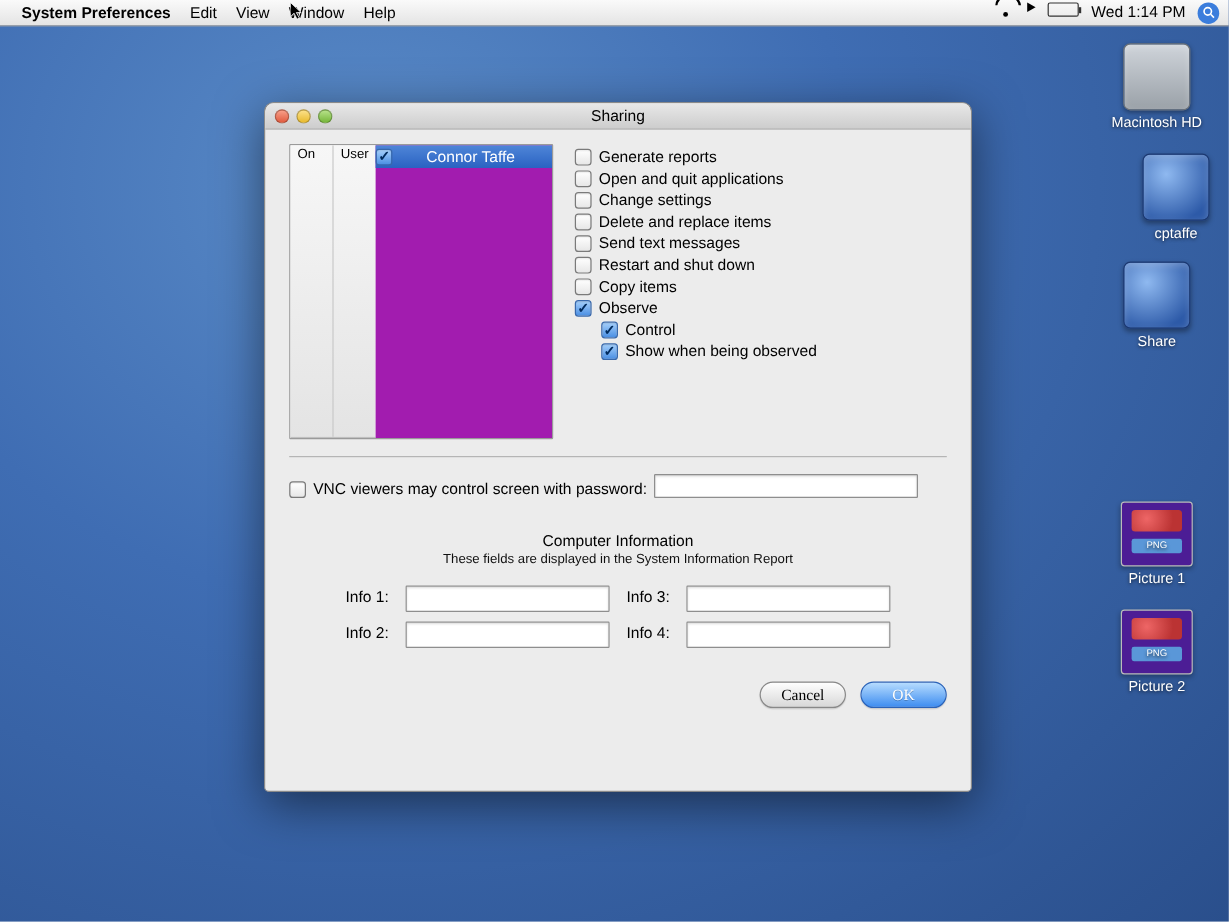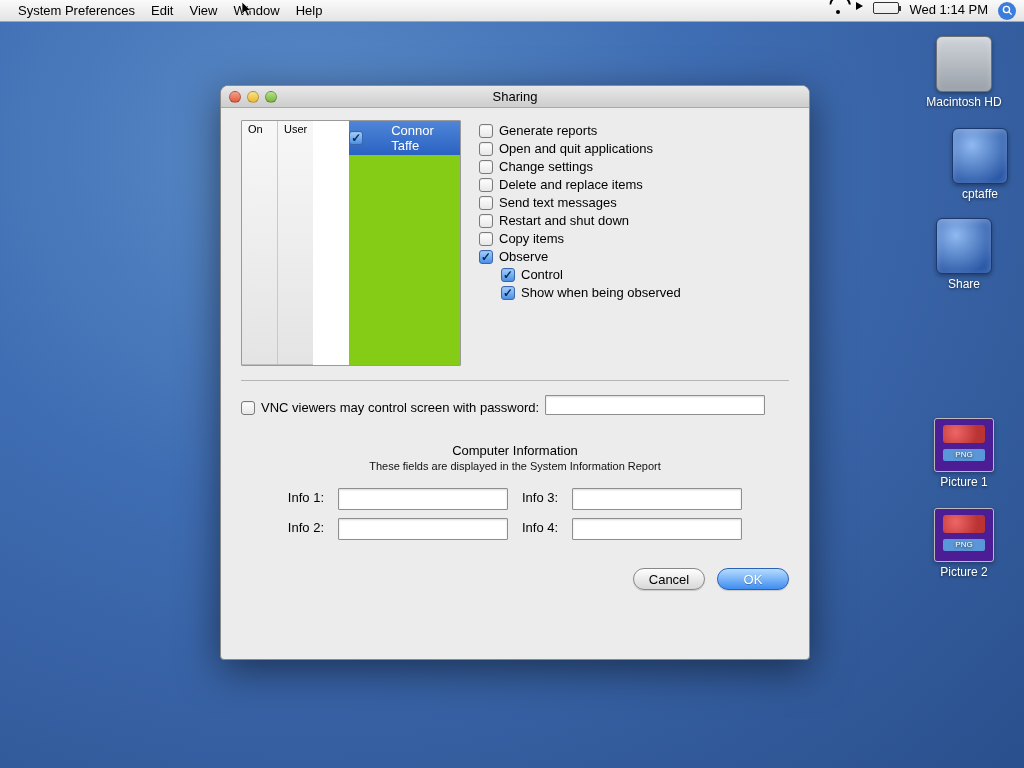--- a/index.html
+++ b/index.html
@@ -16,21 +16,21 @@
     .menubar {
       position: absolute; top: 0; left: 0; right: 0;
       height: 22px;
       background: linear-gradient(#fafafa, #e4e4e4);
       border-bottom: 1px solid #a5a5a5;
       display: flex; align-items: center;
       padding: 0 8px;
       font-size: 13px;
     }
     .menubar .apple { font-size: 15px; margin-right: 10px; }
-    .menubar .app-name { font-weight: normal; margin-right: 16px; }
+    .menubar .app-name { font-weight: bold; margin-right: 16px; }
     .menubar .mitem { margin-right: 16px; }
     .menubar .right { margin-left: auto; display: flex; align-items: flex-start; gap: 10px; }
     .cursor { position: absolute; top: 2px; left: 242px; width: 12px; height: 16px; }
     .spotlight {
       width: 18px; height: 18px; border-radius: 9px;
       background: #3b7ddc;
       display: flex; align-items: center; justify-content: center;
       color: white; font-size: 12px; font-weight: bold;
     }
     .battery {
@@ -102,21 +102,21 @@
       border: 1px solid #9a9a9a;
       border-radius: 1px;
       background: #fff;
       overflow: hidden;
       display:flex; flex-direction:row;
     }
     .userlist .hdr { display:flex; background:linear-gradient(#f7f7f7,#e4e4e4); font-size:11px;
       border-bottom:1px solid #bfbfbf;}
     .userlist .hdr div{ padding:2px 6px; }
     .userlist .col-on { width:36px; border-right:1px solid #c9c9c9;}
-    .userlist .body { flex:1; background:#84cc16; position:relative;margin-left:36px;}
+    .userlist .body { flex:1; background:#a21caf; position:relative;}
     .userlist .row {
       display:flex; align-items:center; font-size:13px;
       background: linear-gradient(#4f86d8,#2a62c2); color:#fff;
     }
     .userlist .row .on { width:36px; text-align:center; padding:2px 0;}
     .userlist .row .nm { flex:1; padding:2px 6px;}
 
     
     .perms { flex:1; }
     .perms h4 { font-size: 13px; font-weight: normal; margin-bottom:8px;}
@@ -152,21 +152,21 @@
     .info-grid {
       display:grid; grid-template-columns: auto 170px auto 170px;
       gap: 8px 14px; justify-content:center;
       margin-top: 16px;
       font-size:13px;
     }
     .info-grid label { text-align:right; padding-top:2px;}
     .info-field { height:22px; border:1px solid #8e8e8e; border-radius:1px; background:#fff;
       box-shadow: inset 0 1px 2px rgba(0,0,0,0.15);}
 
-    .btnrow { display:flex; justify-content:flex-end; gap:12px; margin-top: 28px;}
+    .btnrow { display:flex; justify-content:flex-end; gap:12px; margin-top: 28px; font-family: Liberation Serif, serif;}
     .aqua-btn {
       min-width: 72px; height: 22px;
       border-radius: 11px;
       border: 1px solid #888;
       background: linear-gradient(#fefefe,#d8d8d8);
       font-size:13px;
       display:flex; align-items:center; justify-content:center;
       box-shadow: 0 1px 1px rgba(0,0,0,0.15);
     }
     .aqua-btn.default {

